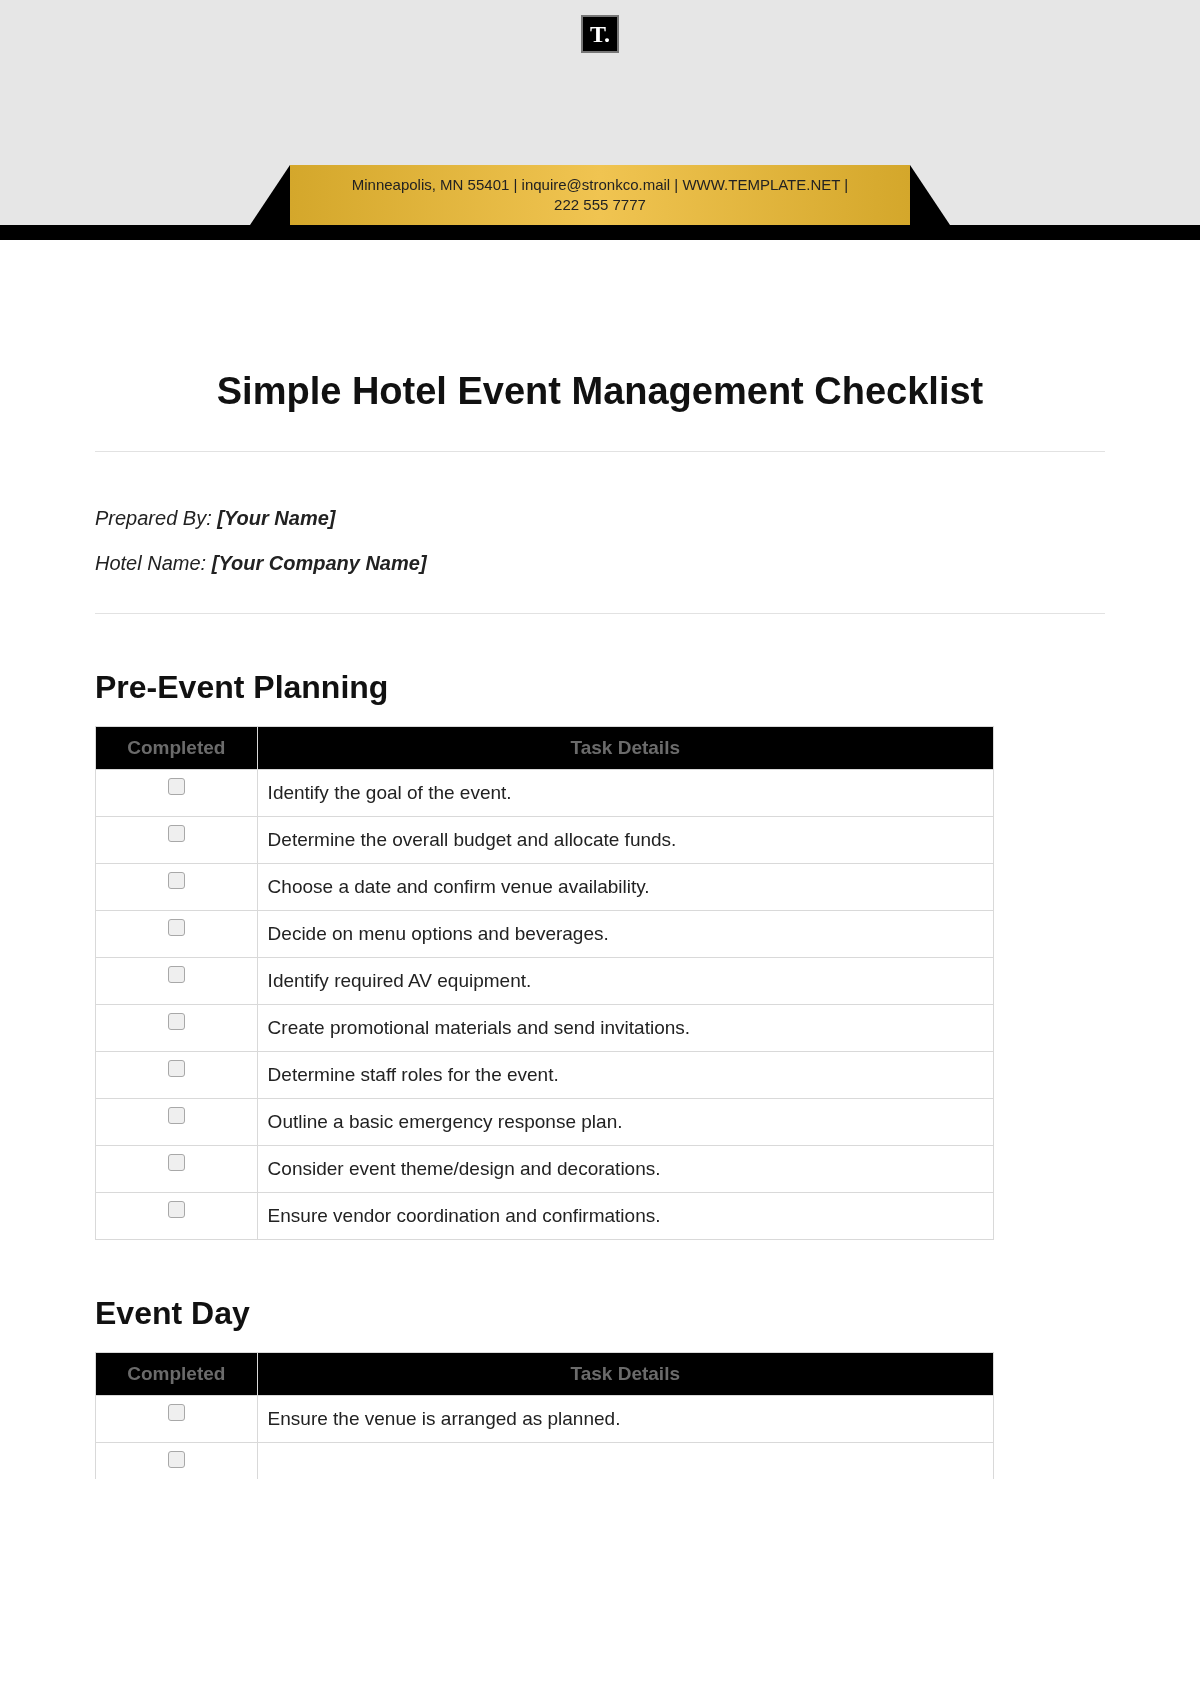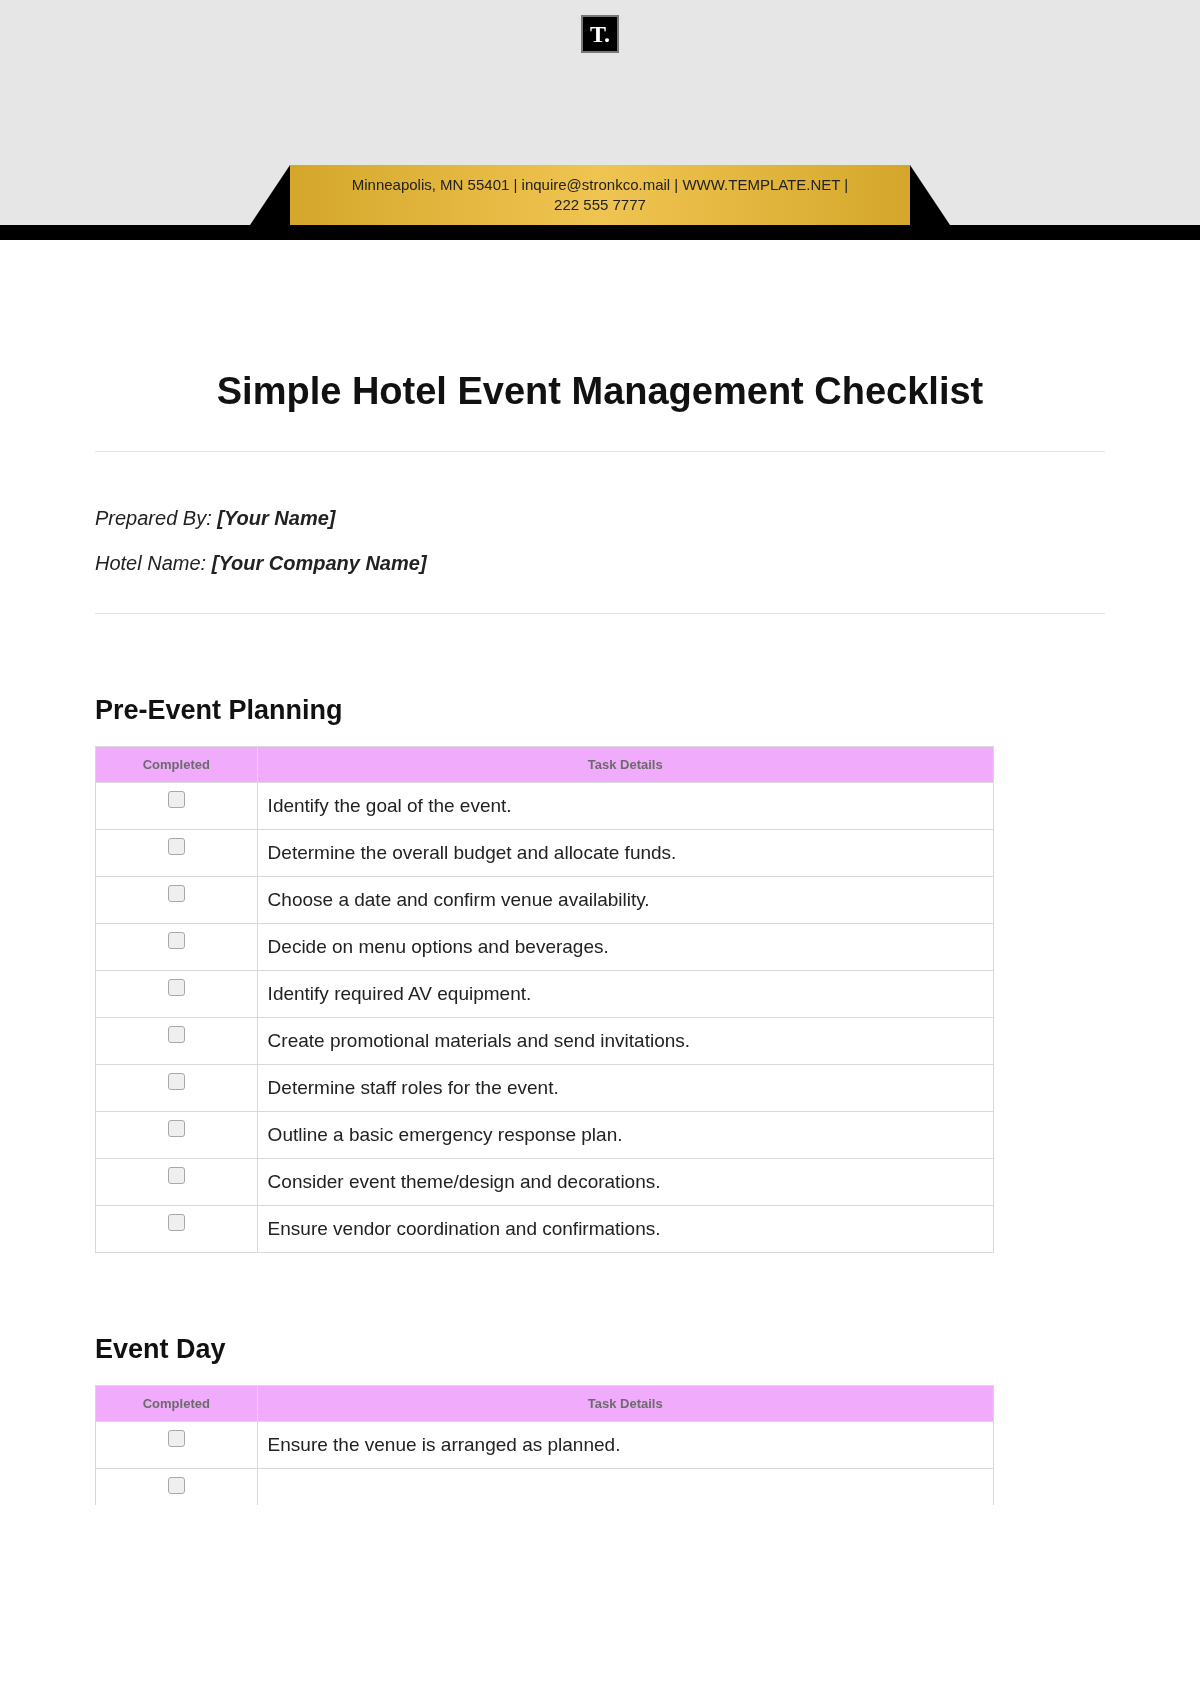--- a/index.html
+++ b/index.html
@@ -87,39 +87,39 @@
     margin:38px 0 0;
   }
   .meta {
     margin-top:55px;
     font-size:20px;
     color:#222;
   }
   .meta p { margin-bottom:22px;font-style:italic; }
   .meta b { font-weight:700; }
   .section-title {
-    font-size:27px;
+    font-size:32px;
     font-weight:700;
-    margin-top:81px;
+    margin-top:55px;
     color:#111;
   }
   
   table {
     border-collapse:collapse;
     width:89%;
     margin:20px 0 0 0;
     background:#fff;
   }
   th, td {
     border:1px solid #d9d9d9;
   }
   th {
-    background:#f0abfc;
+    background:#000000;
     color:#6b6b6b;
-    font-size:13px;
+    font-size:19px;
     font-weight:600;
     padding:10px 8px;
     margin-top:32px;
   }
   th.col-c { width:18%; }
   td {
     font-size:19px;
     color:#222;
     vertical-align:top;
   }

